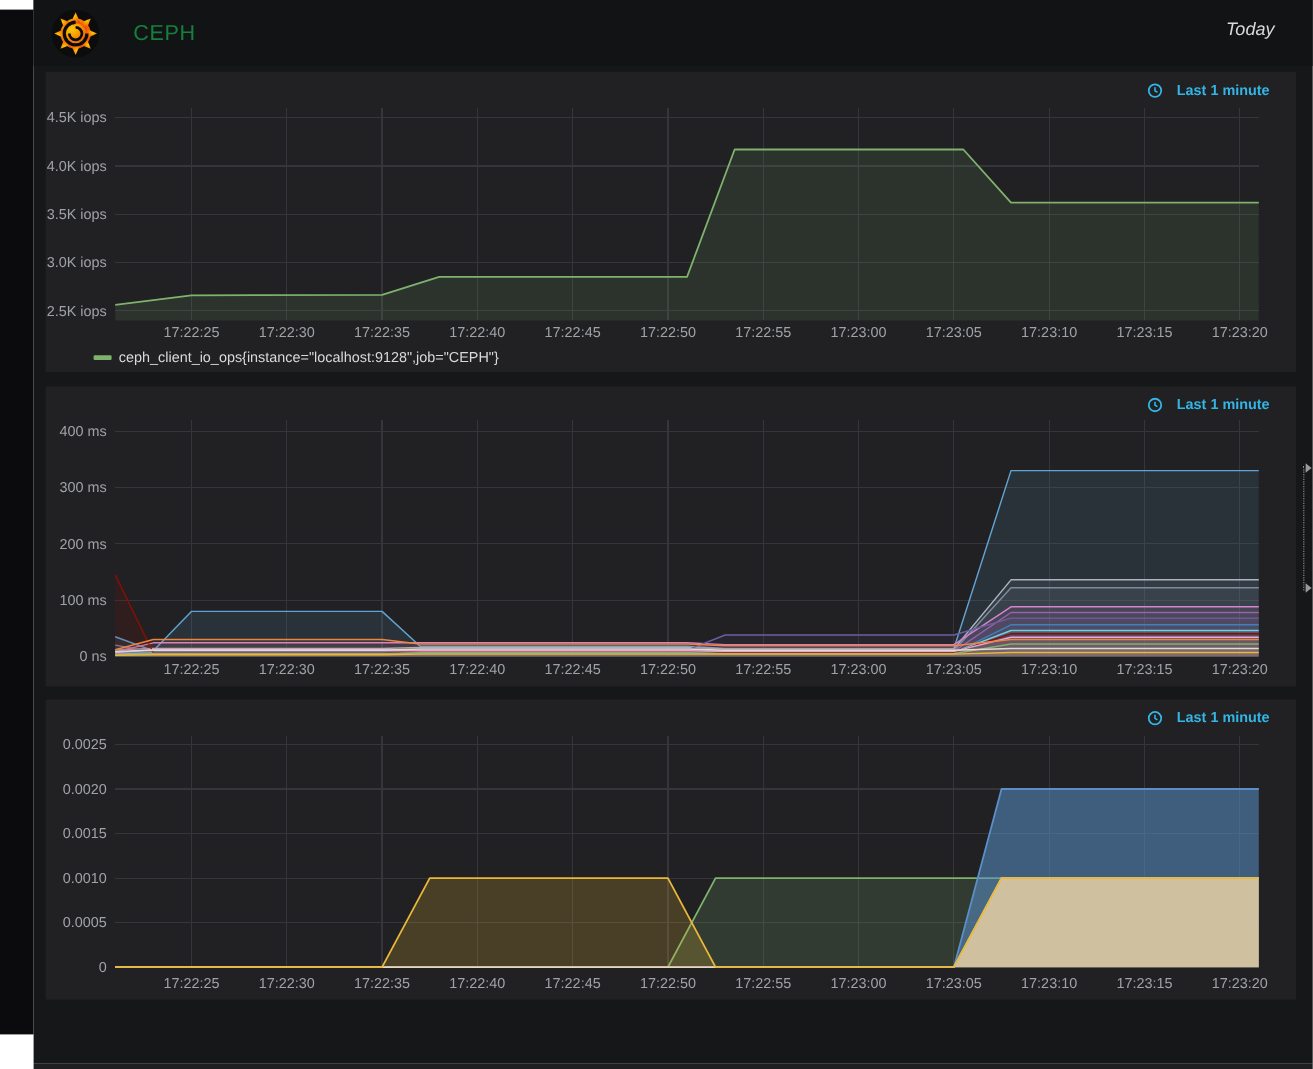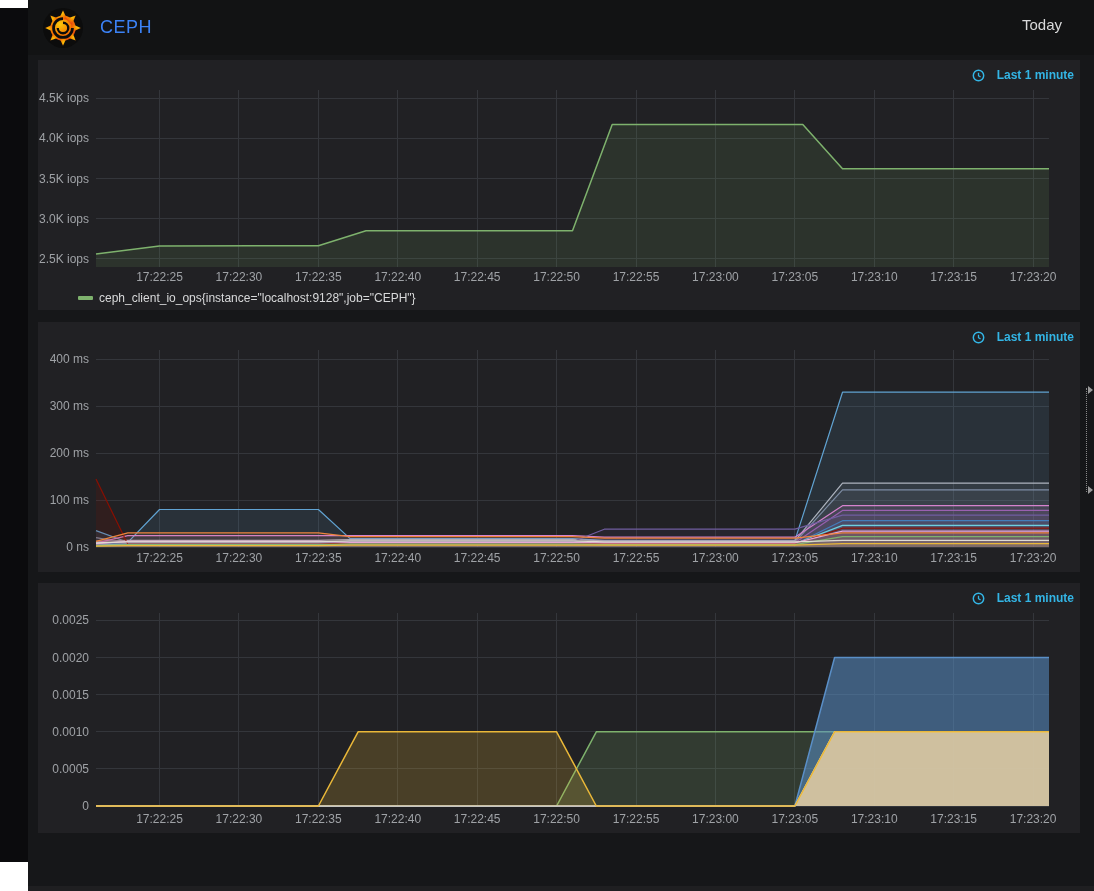--- a/index.html
+++ b/index.html
@@ -4,26 +4,26 @@
 <style>
   html,body{margin:0;padding:0;}
   body{width:1094px;height:891px;position:relative;overflow:hidden;background:#ffffff;
        font-family:"Liberation Sans",sans-serif;}
   .left-strip{position:absolute;left:0;top:8px;width:28px;height:854px;background:#0b0b0d;}
   .main{position:absolute;left:28px;top:0;width:1066px;height:886px;background:#161719;}
   .bottom-edge{position:absolute;left:28px;top:886px;width:1066px;height:5px;background:#1f1f21;}
   .header{position:absolute;left:0;top:0;width:100%;height:55px;background:#121314;
           display:flex;align-items:center;}
   .logo{margin-left:14px;width:42px;height:42px;flex:0 0 auto;cursor:pointer;}
-  .dash-title{margin-left:16px;color:#3b82f6;font-size:18px;letter-spacing:0.5px;}
-  .time-picker{position:absolute;right:32px;top:16px;color:#d8d9da;font-size:15px;cursor:pointer;}
+  .dash-title{margin-left:27px;color:#15803d;font-size:18px;letter-spacing:0.5px;}
+  .time-picker{position:absolute;right:32px;top:16px;color:#d8d9da;font-size:15px;cursor:pointer;font-style:italic;}
   .panel{position:absolute;left:10px;width:1042px;height:250px;background:#212124;}
   .panel-title{position:absolute;top:8px;left:0;width:100%;text-align:center;color:#d8d9da;
                font-size:14px;font-weight:600;}
-  .time-range{position:absolute;top:8px;right:6px;color:#33b5e5;font-size:12px;font-weight:700;
+  .time-range{position:absolute;top:8px;right:22px;color:#33b5e5;font-size:12px;font-weight:700;
               display:flex;align-items:center;gap:12px;cursor:pointer;}
   .chart{position:absolute;left:0;top:0;width:1042px;height:250px;}
   .chart text{font-family:"Liberation Sans",sans-serif;font-size:12px;fill:#9fa2a6;}
   .grid{stroke:#34363b;stroke-width:1;shape-rendering:crispEdges;}
   .legend{position:absolute;left:40px;bottom:5px;display:flex;align-items:center;gap:6px;
           color:#d8d9da;font-size:12px;cursor:pointer;}
   .legend-marker{width:15px;height:4px;border-radius:1px;display:inline-block;}
   .resize-handle{position:absolute;left:1058px;top:388px;height:104px;width:7px;
                  border-left:1px dotted #8a8a8a;cursor:row-resize;}
   .resize-handle:before,.resize-handle:after{content:"";position:absolute;left:1px;width:0;height:0;

